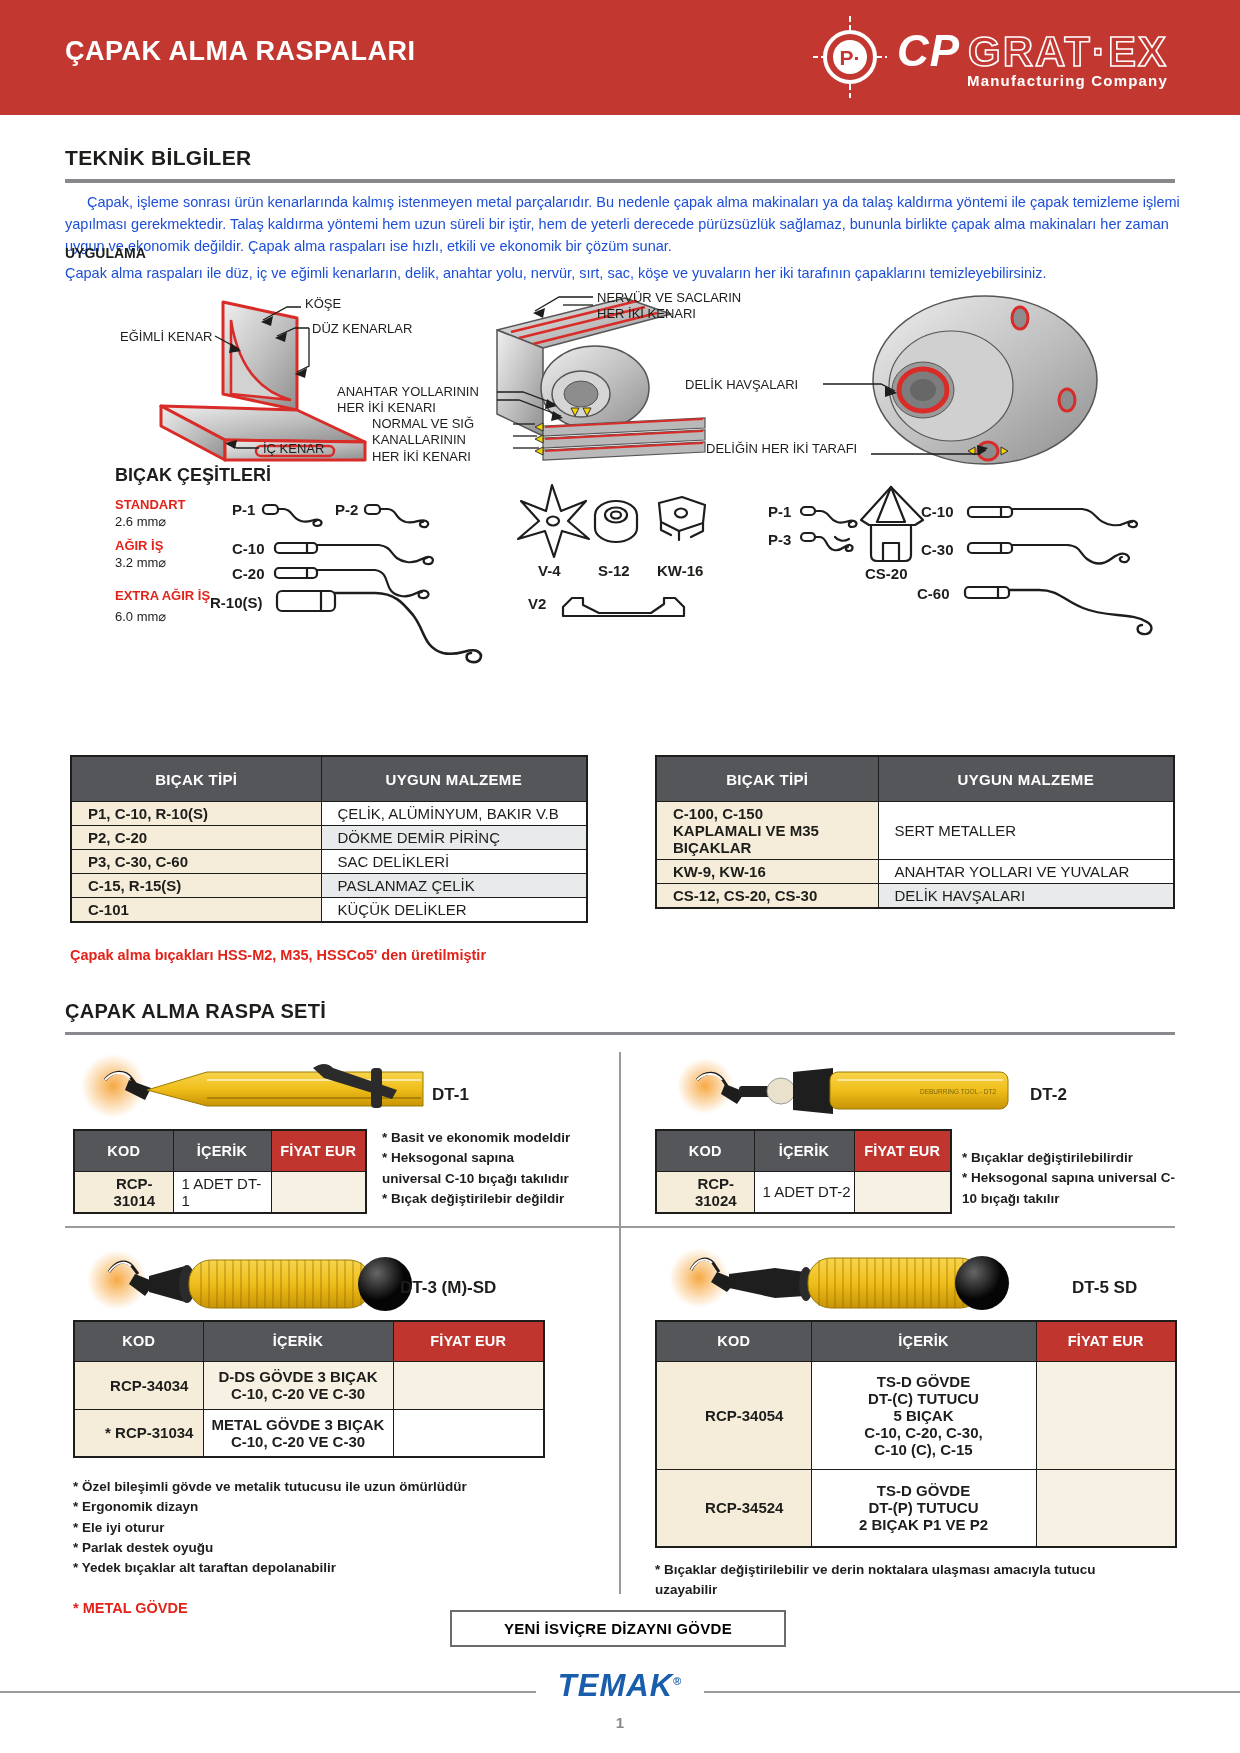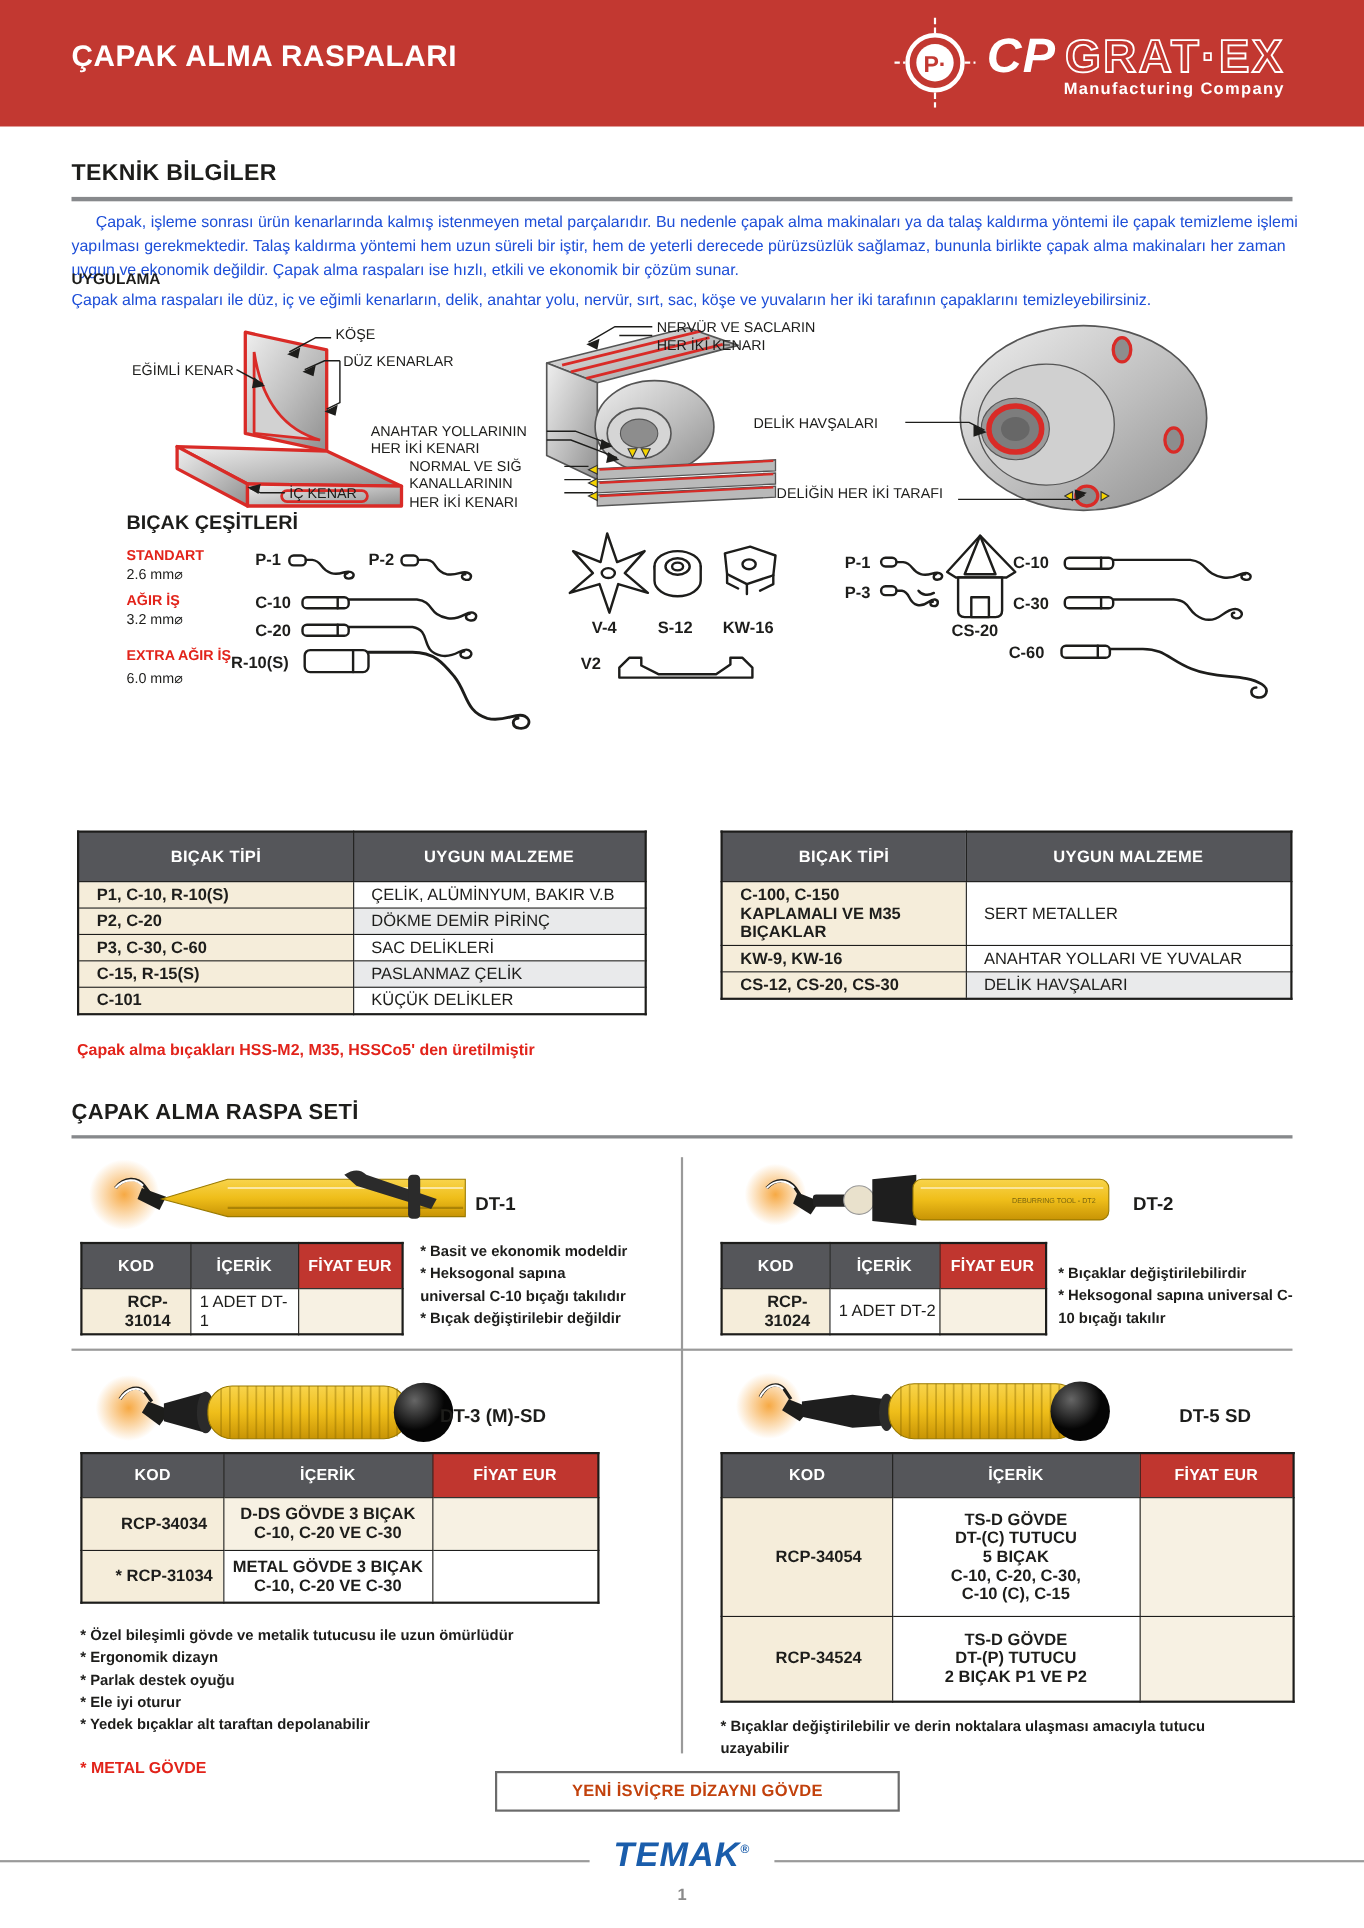--- a/index.html
+++ b/index.html
@@ -45,21 +45,21 @@
   table.dt td{border:1px solid #1d1d1b;font-size:15px;text-align:center;}
   td.kod{background:#F5EDDA;font-weight:800;font-size:15.5px;padding-left:22px;}
   td.cream{background:#F7F1E3;}
   td.white{background:#fff;}
   td.bold{font-weight:800;}
   .notes{font-size:13.5px;font-weight:700;line-height:1.5;color:#1d1d1b;}
   .model{position:absolute;font-size:17px;font-weight:800;}
   .divider-v{position:absolute;background:#9a9a9a;width:2px;}
   .divider-h{position:absolute;background:#9a9a9a;height:2px;}
   .banner{position:absolute;border:2px solid #6b6b6b;background:#fff;text-align:center;
-          color:#c2410c;font-size:15px;font-weight:800;padding:8px 22px;letter-spacing:.3px;}
+          color:#000000;font-size:15px;font-weight:800;padding:8px 6px;letter-spacing:.3px;}
   
   .temak-wrap{position:absolute;left:0;top:1668px;width:1240px;text-align:center;}
   .temak{display:inline-block;background:#fff;padding:0 22px;color:#1A5DAB;font-size:31px;font-weight:900;font-style:italic;letter-spacing:1px;}
   .temak sup{font-size:11px;font-weight:700;}
   .pagenum{position:absolute;left:0;top:1714px;width:1240px;text-align:center;color:#8a8a8a;font-size:15px;font-weight:800;}
 </style>
 </head>
 <body>
 
 <div class="page">
@@ -560,22 +560,22 @@
           <td class="white bold ml">METAL GÖVDE 3 BIÇAK
 C-10, C-20 VE C-30</td>
           <td class="white"></td>
         </tr>
       </tbody>
     </table>
   </div>
   <div class="abs notes" style="left:73px;top:1477px;width:510px;">
     <div>* Özel bileşimli gövde ve metalik tutucusu ile uzun ömürlüdür</div>
     <div>* Ergonomik dizayn</div>
+    <div>* Ele iyi oturur</div>
     <div>* Parlak destek oyuğu</div>
-    <div>* Ele iyi oturur</div>
     <div>* Yedek bıçaklar alt taraftan depolanabilir</div>
   </div>
   <div class="abs rednote" style="left:73px;top:1600px;">* METAL GÖVDE</div>
 
   <div class="abs" style="left:655px;top:1320px;width:520px;">
     <table class="dt">
       <colgroup>
           <col style="width:155px">
           <col style="width:225px">
           <col style="width:140px">

